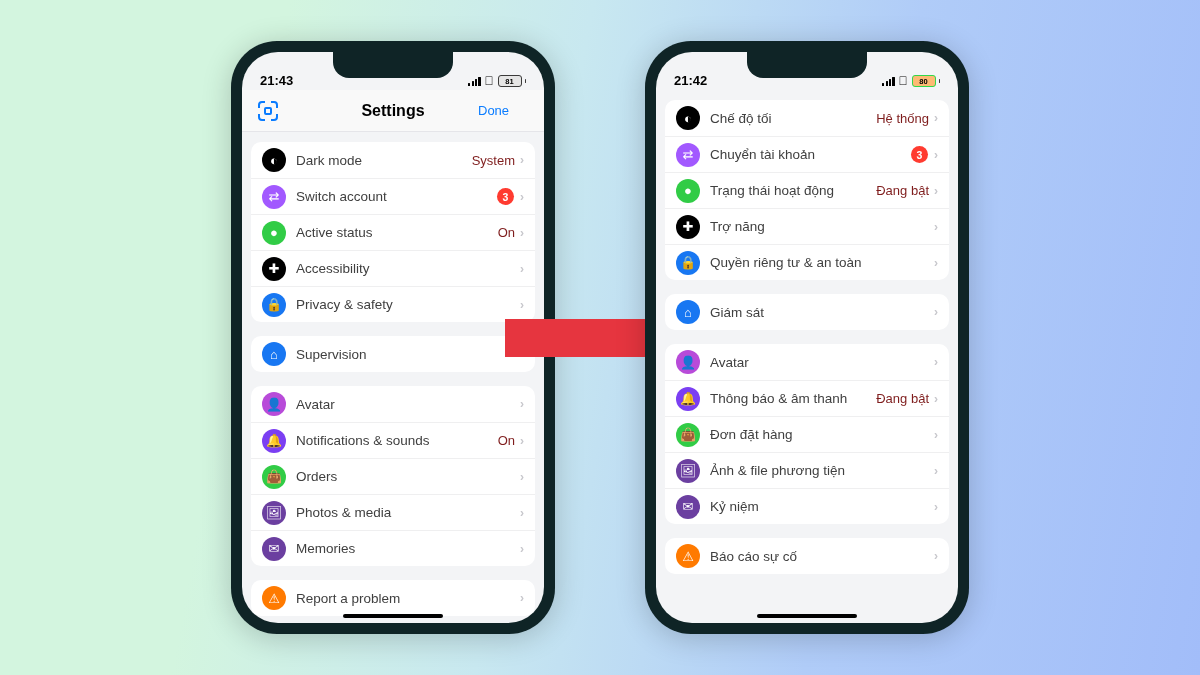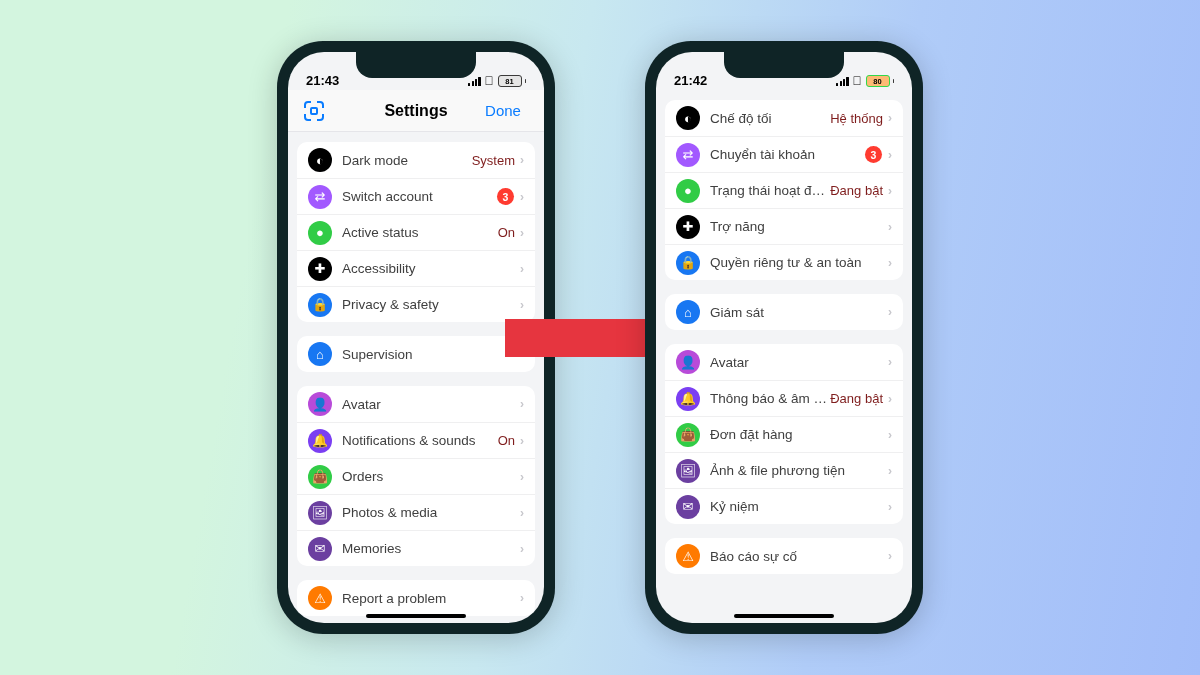--- a/index.html
+++ b/index.html
@@ -4,21 +4,21 @@
   <style>
     * { margin: 0; padding: 0; box-sizing: border-box; -webkit-font-smoothing: antialiased; }
     body {
       width: 1200px; height: 675px;
       background: linear-gradient(100deg, #d3f5df 0%, #d3f5df 22%, #c8e8f0 45%, #b0ccf8 70%, #a2bdf9 100%);
       font-family: -apple-system, "Helvetica Neue", Arial, sans-serif;
       display: flex; align-items: center; justify-content: center; gap: 90px;
       position: relative;
     }
     .phone {
-      width: 278px; height: 593px;
+      width: 324px; height: 593px;
       background: #0f2426; border-radius: 46px; padding: 11px;
       box-shadow: 0 4px 30px rgba(0,0,0,.2);
       position: relative;
     }
     .screen {
       width: 100%; height: 100%; background: #f3f4f6;
       border-radius: 36px; overflow: hidden; position: relative;
       display: flex; flex-direction: column;
     }
     .notch {
@@ -40,21 +40,21 @@
     .batt-pill.green { background:#fdba74; border-color:#32d74b; color:#000; }
     .batt-pill.grey { background:#e5e5e5; color:#000; }
     .batt-tip { width:1.5px; height:4px; background:#3a3a3a; border-radius:1px; }
 
     .nav {
       height: 42px; display: flex; align-items: center; justify-content: space-between;
       padding: 0 16px; background: #f9f9f9; border-bottom: .5px solid #e5e5e9;
     }
     .nav-left { width: 50px; display:flex; }
     .nav-title { font-size: 16px; font-weight: 700; color: #000; }
-    .nav-right { width: 50px; text-align: center; color: #0a7cff; font-size: 15px; font-weight: 500; }
+    .nav-right { width: 50px; text-align: left; color: #0a7cff; font-size: 13px; font-weight: 500; }
     .scan-ic { width: 20px; height: 20px; border: 2px solid #0a7cff; border-radius: 4px; position: relative; }
     .scan-ic::before, .scan-ic::after { content:""; position:absolute; background:#f9f9f9; }
     .scan-ic::before { left:5px; right:5px; top:-3px; bottom:-3px; }
     .scan-ic::after { top:5px; bottom:5px; left:-3px; right:-3px; }
     .scan-dot{position:absolute;width:8px;height:8px;border:2px solid #0a7cff;border-radius:2px;top:4px;left:4px;z-index:1}
 
     .content { flex:1; overflow:hidden; padding: 10px 9px 0; }
     .group { background:#fff; border-radius:10px; margin-bottom:14px; overflow:hidden; }
     .row {
       display:flex; align-items:center; height:36px; padding:0 11px;

